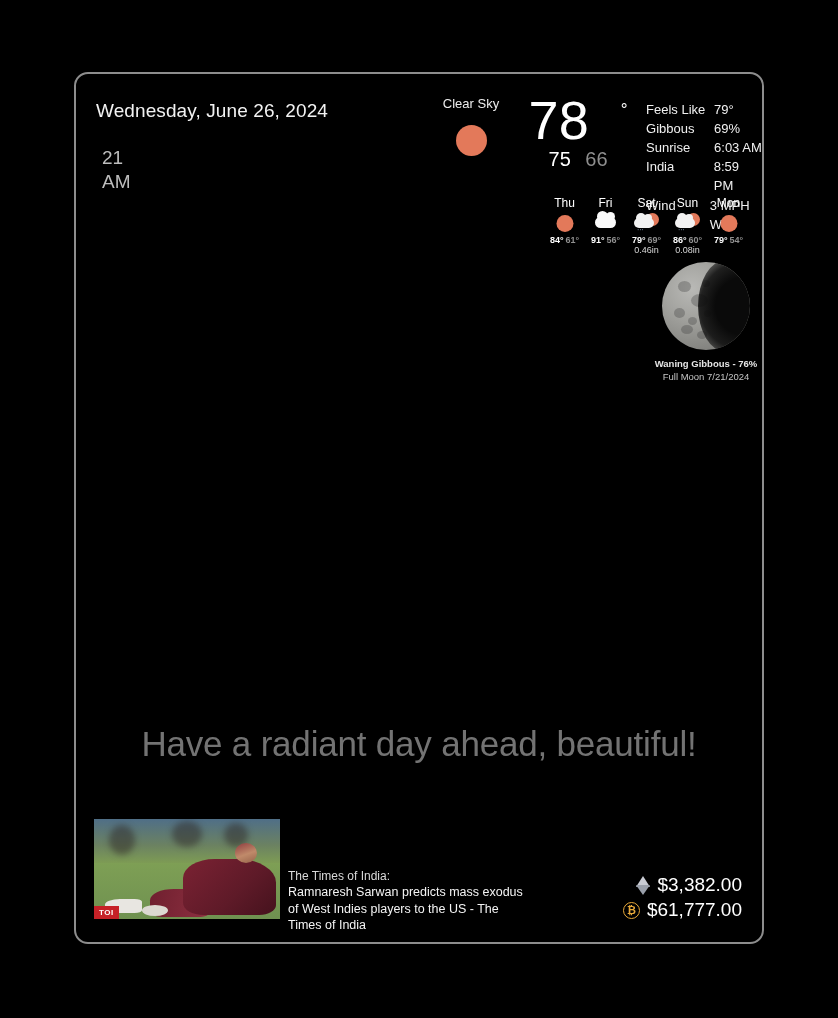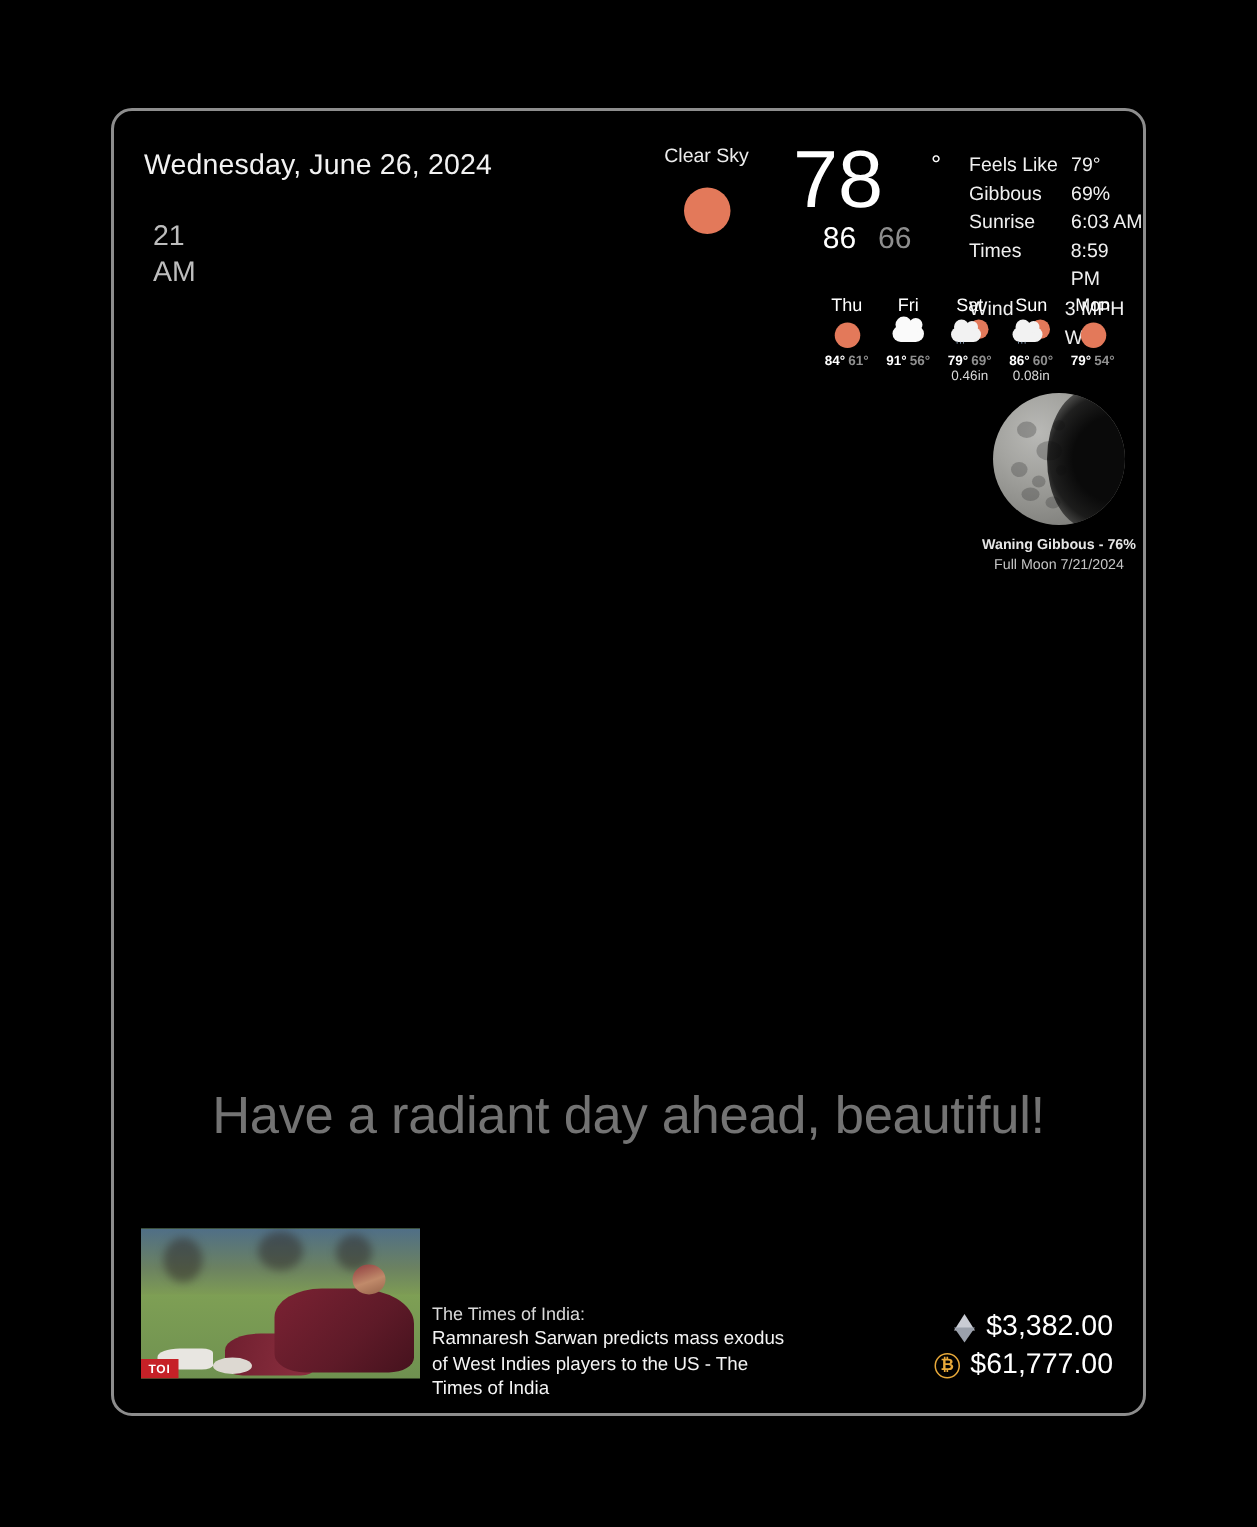--- a/index.html
+++ b/index.html
@@ -244,39 +244,39 @@
       <div class="cond-col">
         <div class="cond-label">Clear Sky</div>
         <div class="sun-dot"></div>
       </div>
       <div class="temp-col">
         <div class="temp-big-row">
           <div class="temp-big">78</div>
           <div class="temp-deg">°</div>
         </div>
         <div class="temp-hl">
-          <span class="temp-high">86</span>
+          <span class="temp-high">75</span>
           <span class="temp-low">66</span>
         </div>
       </div>
       <div class="detail-col">
         <div class="detail-row">
           <span class="detail-key">Feels Like</span>
           <span class="detail-val">79°</span>
         </div>
         <div class="detail-row">
           <span class="detail-key">Gibbous</span>
           <span class="detail-val">69%</span>
         </div>
         <div class="detail-row">
           <span class="detail-key">Sunrise</span>
           <span class="detail-val">6:03 AM</span>
         </div>
         <div class="detail-row">
-          <span class="detail-key">Times</span>
+          <span class="detail-key">India</span>
           <span class="detail-val">8:59 PM</span>
         </div>
         <div class="detail-row">
           <span class="detail-key">Wind</span>
           <span class="detail-val">3 MPH W</span>
         </div>
       </div>
     </div>
 
     <div id="forecast">

